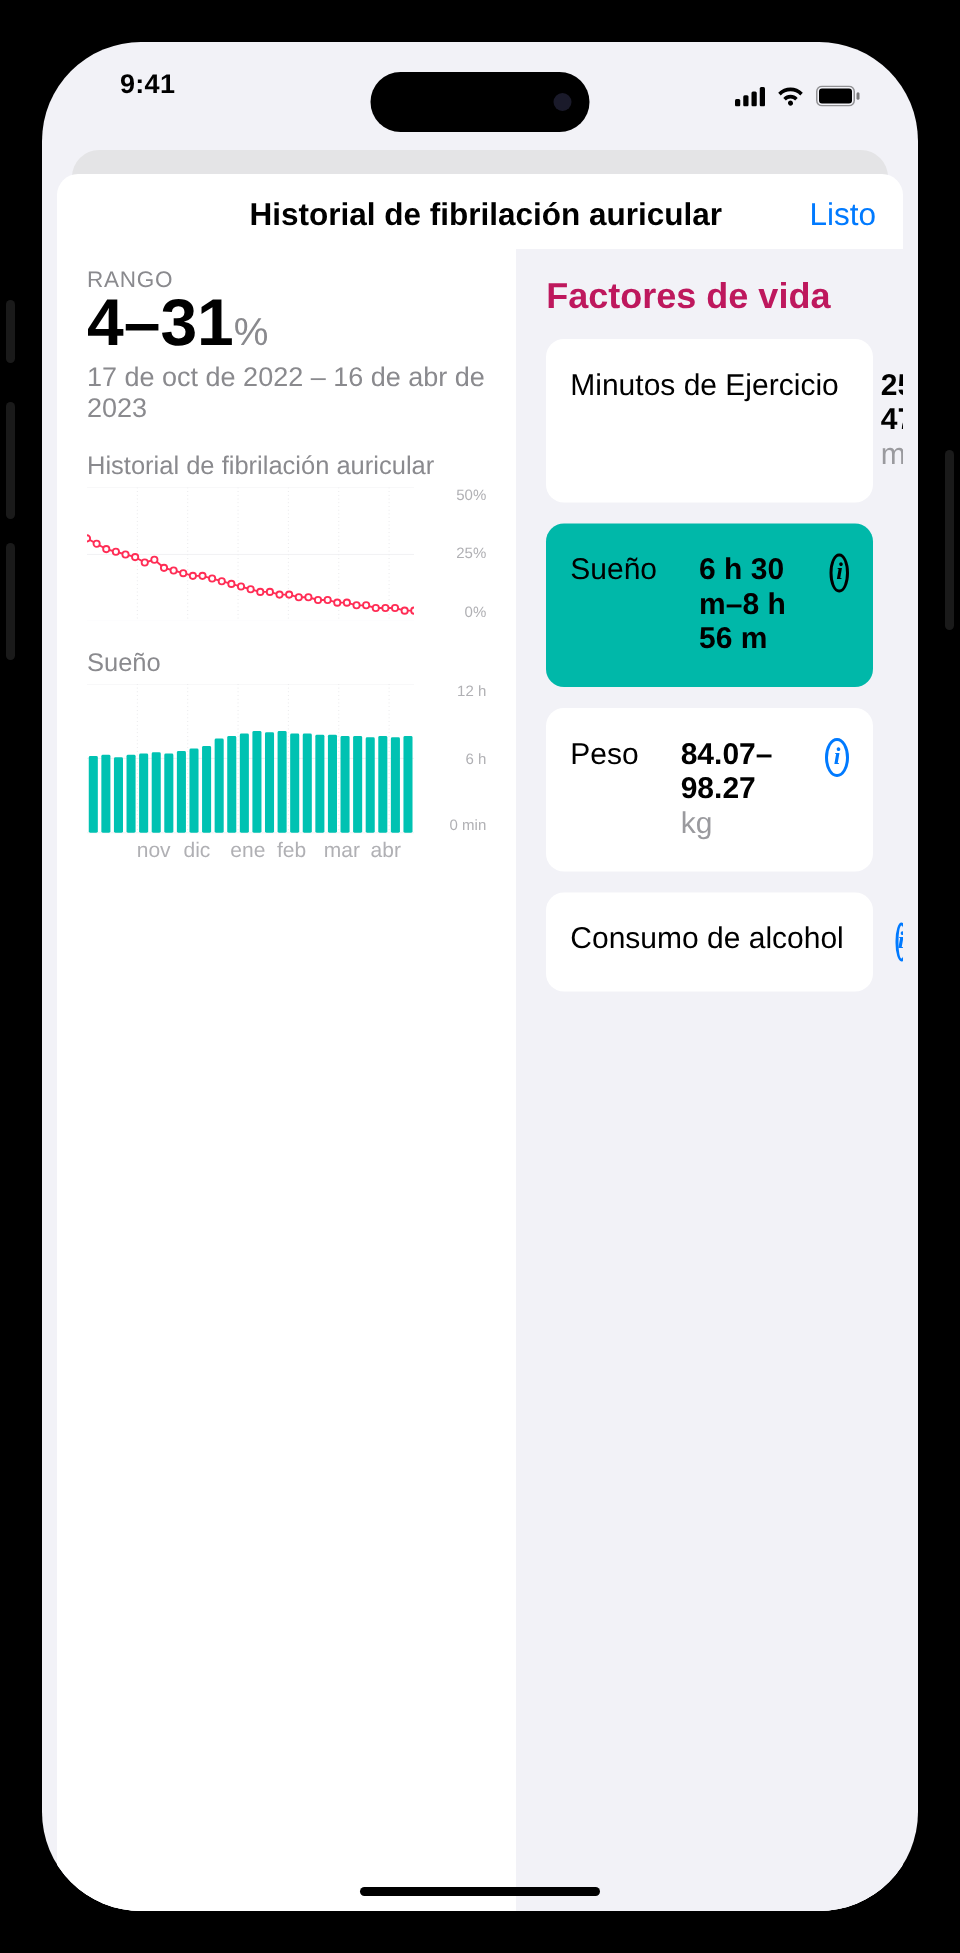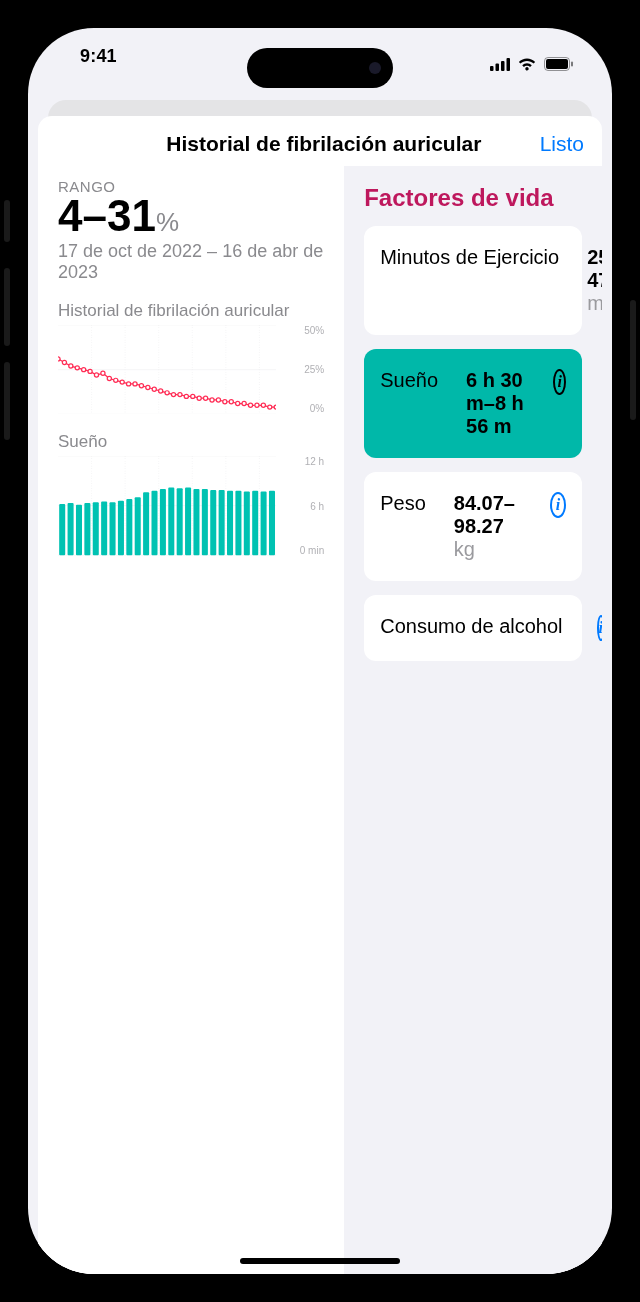--- a/index.html
+++ b/index.html
@@ -388,20 +388,29 @@
                       <rect x="391.6" y="70" width="12.184615384615384" height="130" rx="2" fill="#00c2b2"></rect>
                       <rect x="408.523076923077" y="71.66666666666666" width="12.184615384615384" height="128.33333333333334" rx="2" fill="#00c2b2"></rect>
                       <rect x="425.4461538461539" y="70" width="12.184615384615384" height="130" rx="2" fill="#00c2b2"></rect>
                     </svg>
                   <div class="chart-ylabels" id="sleep-yl">
                       <div>12 h</div>
                       <div>6 h</div>
                       <div>0 min</div>
                     </div>
                 </div>
+                <div class="chart-xlabels" id="xlabels">
+                    <span></span>
+                    <span>nov</span>
+                    <span>dic</span>
+                    <span>ene</span>
+                    <span>feb</span>
+                    <span>mar</span>
+                    <span>abr</span>
+                  </div>
               </div>
             </div>
 
             <div class="grey-section">
               <div class="section-heading">Factores de vida</div>
               <div id="factors">
     <div class="factor-card">
       <div class="factor-name">Minutos de Ejercicio</div>
       <div class="factor-spacer"></div>
       <div>

